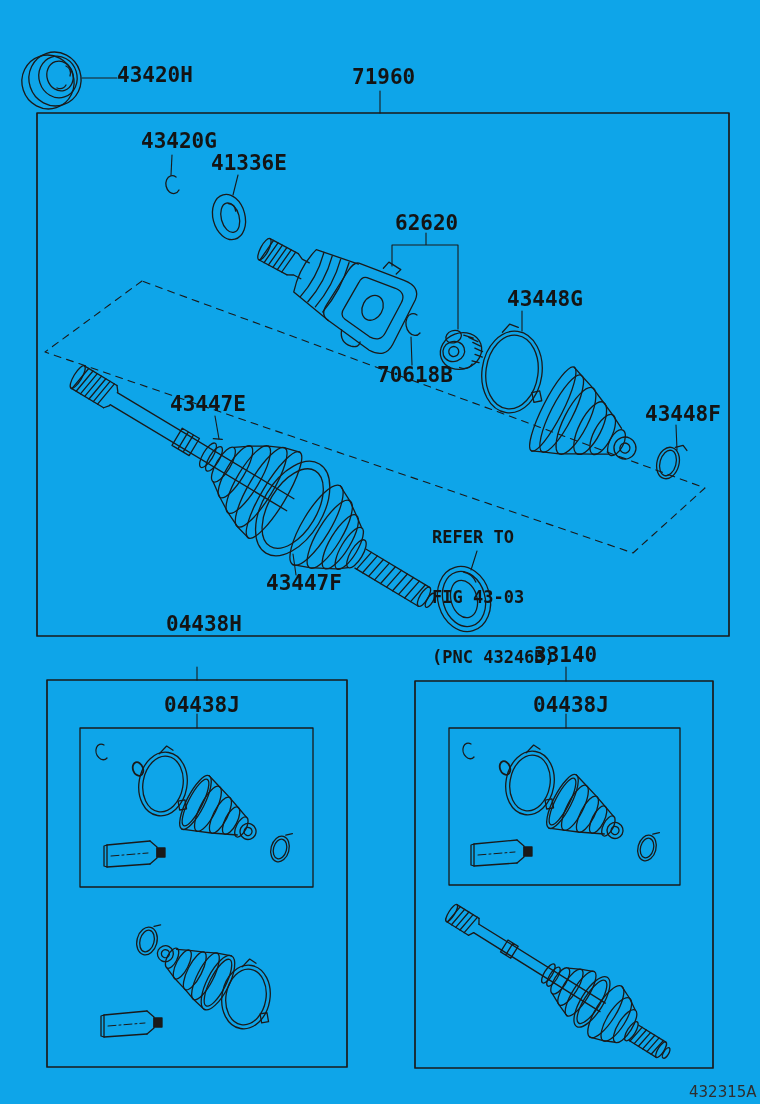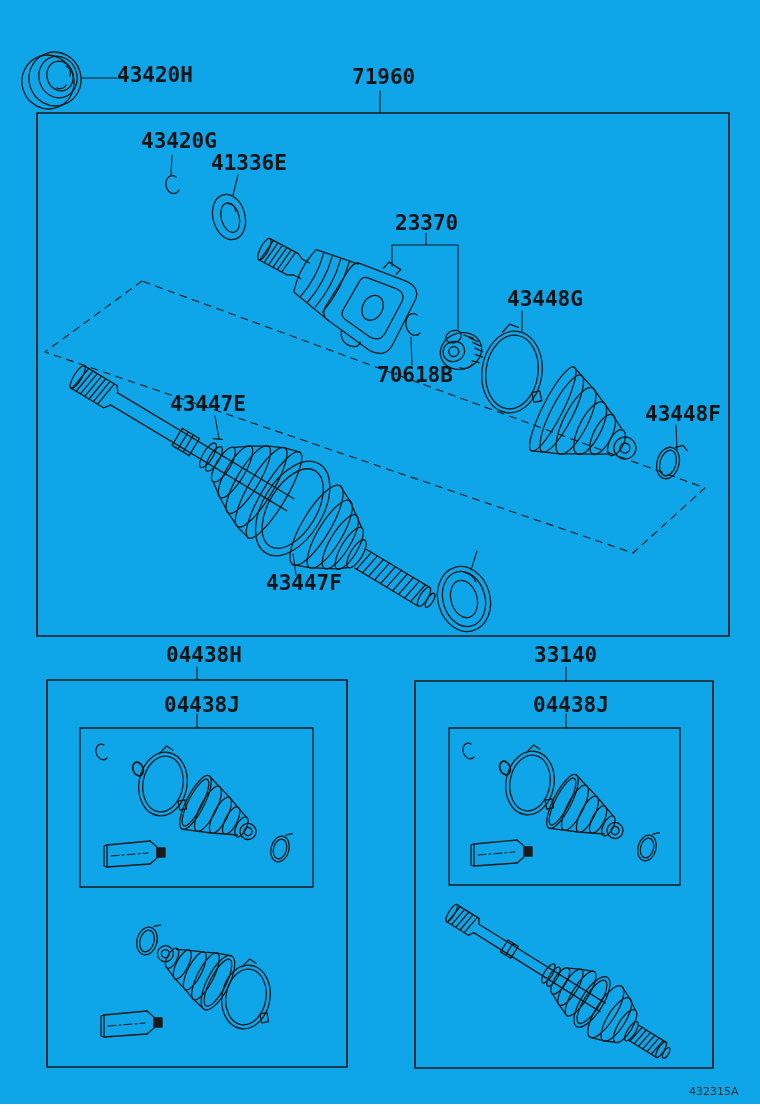--- a/index.html
+++ b/index.html
@@ -2,21 +2,21 @@
 <html><head>
 <meta charset="utf-8">
 <style>
   html,body{margin:0;padding:0;background:#fff;}
   .page{position:relative;width:760px;height:1104px;background:#0ea5e9;overflow:hidden;
         font-family:"DejaVu Sans Mono","Liberation Mono",monospace;}
   .art{position:absolute;left:0;top:0;}
   .lbl{position:absolute;font-weight:bold;font-size:21px;line-height:22px;color:#141414;white-space:nowrap;}
   .note{position:absolute;font-weight:bold;font-size:17px;line-height:20px;color:#141414;white-space:pre;}
   .code{position:absolute;font-family:"DejaVu Sans","Liberation Sans",sans-serif;
-        font-size:11px;line-height:16px;color:#2e2e2e;white-space:nowrap;}
+        font-size:15px;line-height:16px;color:#2e2e2e;white-space:nowrap;}
   svg *{vector-effect:non-scaling-stroke;}
 </style>
 </head>
 <body>
 
 <div class="page">
 
   <svg class="art" width="760" height="1112" viewBox="0 0 760 1112" fill="none" stroke="#1a1a1a" stroke-width="1.3" stroke-linecap="round" stroke-linejoin="round">
 
     <rect x="37" y="113" width="692" height="523" stroke-width="1.7"></rect>
@@ -236,27 +236,32 @@
       <path d="M224,-4 L221,14 M229,-4 L226,14 M234,-4 L231,14 M239,-4 L236,14 M244,-4 L241,14 M249,-4 L246,14"></path>
       <ellipse cx="252" cy="5" rx="3" ry="9"></ellipse>
       <ellipse cx="258" cy="5" rx="2.5" ry="6"></ellipse>
     </g>
   </svg>
 
   <div class="lbl" style="left:117px;top:64px">43420H</div>
   <div class="lbl" style="left:352px;top:66px">71960</div>
   <div class="lbl" style="left:141px;top:130px">43420G</div>
   <div class="lbl" style="left:211px;top:152px">41336E</div>
-  <div class="lbl" style="left:395px;top:212px">23370</div>
+  <div class="lbl" style="left:395px;top:212px">62620</div>
   <div class="lbl" style="left:507px;top:288px">43448G</div>
   <div class="lbl" style="left:377px;top:364px">70618B</div>
   <div class="lbl" style="left:170px;top:393px">43447E</div>
   <div class="lbl" style="left:645px;top:403px">43448F</div>
   <div class="lbl" style="left:266px;top:572px">43447F</div>
-  <div class="lbl" style="left:166px;top:644px">04438H</div>
+  <div class="lbl" style="left:166px;top:613px">04438H</div>
   <div class="lbl" style="left:164px;top:694px">04438J</div>
   <div class="lbl" style="left:534px;top:644px">33140</div>
   <div class="lbl" style="left:533px;top:694px">04438J</div>
 
+  <div class="note" style="left:432px;top:487px">
+    <div>REFER TO</div>
+    <div>FIG 43-03</div>
+    <div>(PNC 43246B)</div>
+  </div>
 
   <div class="code" style="left:689px;top:1084px">432315A</div>
 
 </div>
 
 </body></html>

